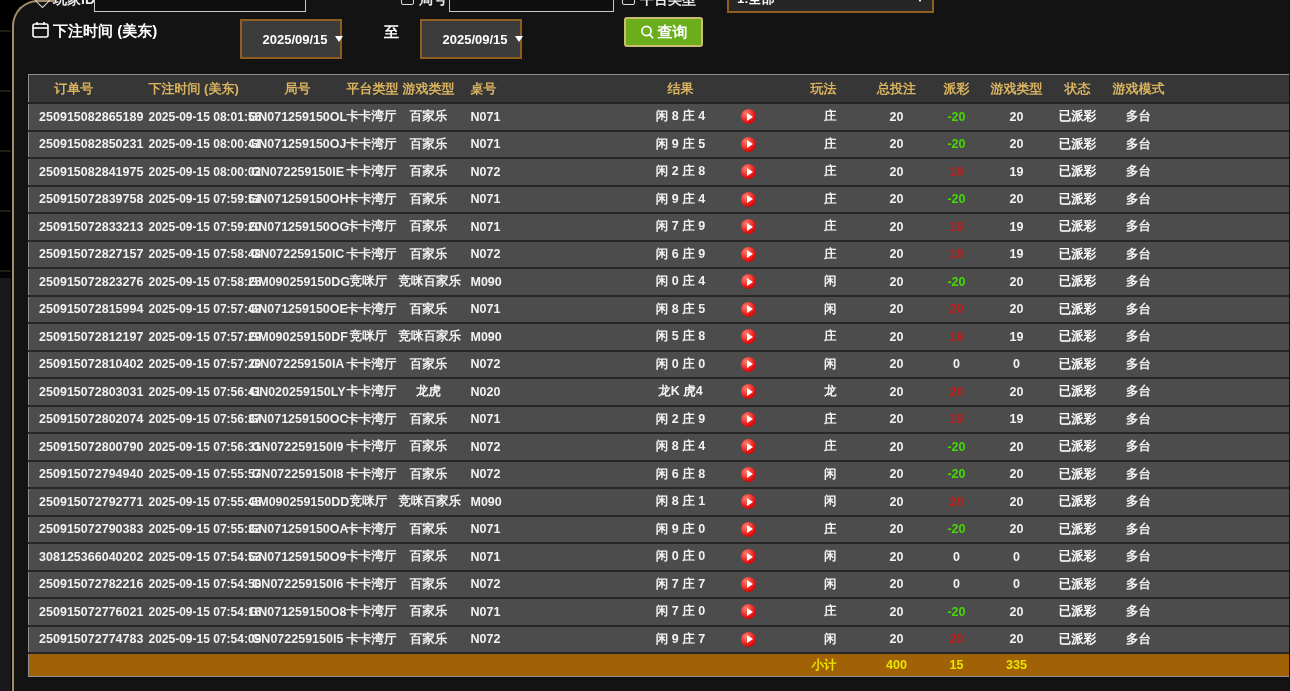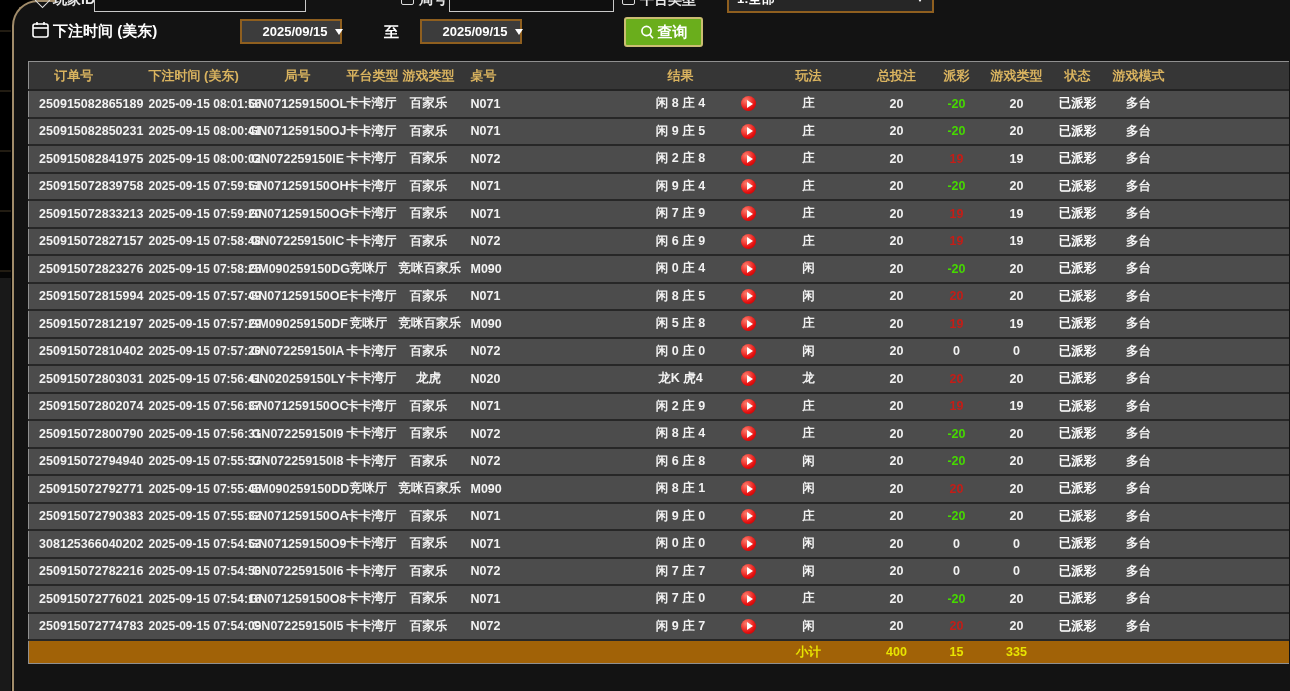--- a/index.html
+++ b/index.html
@@ -21,40 +21,40 @@
   .finput{position:absolute;top:-14px;height:26px;background:#0f0f0f;border:1px solid #c9c9c9;box-sizing:border-box;color:#fff;font-size:13px;padding:0 6px;}
   .diamond{position:absolute;left:37px;top:-5px;width:9px;height:9px;border:1.5px solid #ddd;transform:rotate(45deg);}
   .cardicon{position:absolute;top:-6px;width:13px;height:11px;border:1.5px solid #ddd;border-radius:2px;box-sizing:border-box;}
   .cardicon::after{content:"";position:absolute;left:1px;right:1px;top:2px;height:1.5px;background:#ddd;}
   .psel{position:absolute;left:727px;top:-15px;width:207px;height:28px;background:#262626;border:2px solid #8f5f1f;box-sizing:border-box;color:#fff;font-size:13px;font-weight:bold;display:flex;align-items:center;justify-content:space-between;padding:0 8px;cursor:pointer;}
   .arr-down{width:0;height:0;border-top:6px solid #fff;border-left:4.5px solid transparent;border-right:4.5px solid transparent;}
 
   .row2{position:absolute;left:0;top:13px;right:0;height:48px;}
   .cal{position:absolute;left:32px;top:8px;}
   .btlabel{position:absolute;left:53px;top:9px;font-size:15px;font-weight:bold;color:#fff;white-space:nowrap;}
-  .dsel{position:absolute;top:6px;height:25px;background:#3c3c3c;border:2px solid #8f5f1f;box-sizing:border-box;color:#fff;font-weight:bold;font-size:13px;display:flex;align-items:center;justify-content:center;gap:7px;cursor:pointer;padding-left:23px;}
+  .dsel{position:absolute;top:6px;height:40px;background:#3c3c3c;border:2px solid #8f5f1f;box-sizing:border-box;color:#fff;font-weight:bold;font-size:13px;display:flex;align-items:center;justify-content:center;gap:7px;cursor:pointer;padding-left:23px;}
   .zhi{position:absolute;left:384px;top:10px;font-size:15px;font-weight:bold;color:#fff;}
   .qbtn{position:absolute;left:624px;top:4px;width:79px;height:30px;background:#6aae1c;border:2px solid #cbbd72;border-radius:3px;box-sizing:border-box;color:#fff;font-weight:bold;font-size:15px;display:flex;align-items:center;justify-content:center;gap:3px;cursor:pointer;}
 
   
-  table{position:absolute;left:28px;top:61px;width:1261px;border-collapse:collapse;table-layout:fixed;border:1px solid #909090;border-right:none;padding-left:25px;}
+  table{position:absolute;left:28px;top:74px;width:1261px;border-collapse:collapse;table-layout:fixed;border:1px solid #909090;border-right:none;padding-left:25px;}
   th{height:27px;background:#363636;color:#d9b35f;font-size:13px;font-weight:bold;text-align:center;border-bottom:2px solid #232323;white-space:nowrap;overflow:visible;padding:0;}
   td{height:25.5px;background:#4c4c4c;color:#f2f2f2;font-size:12.5px;font-weight:bold;text-align:center;border-bottom:2px solid #272727;white-space:nowrap;overflow:visible;padding:0;}
   tfoot td{height:22px;background:#a16207;color:#e8e400;}
   tfoot tr:last-child td{border-bottom:none;}
 
   .c-order{text-align:center;padding-left:5px;}
   th.c-order{text-align:center;padding:0 30px 0 0;}
   td.c-time{font-size:12px;padding-right:16px;}
   th.c-time{padding-right:16px;}
   .c-hall{padding-right:8px;}
   .c-game{padding-right:12px;}
   .c-tbl{padding-right:26px;}
   .c-result{padding-left:124px;}
-  .c-play{padding-right:16px;}
+  .c-play{padding-right:16px;text-align:right;}
   .c-total{padding-left:14px;}
 
   td.neg{color:#46d800;}
   td.pos{color:#c41d17;}
   td.zero{color:#f2f2f2;}
   td.paid{color:#ffffff;}
 
   .playbtn{display:inline-block;width:15px;height:15px;border-radius:50%;position:relative;vertical-align:middle;background:radial-gradient(circle at 35% 30%,#ff8070,#e60f0f 62%,#a80000);cursor:pointer;}
   .ptri{position:absolute;left:6px;top:3.5px;width:0;height:0;border-left:6px solid #fff;border-top:4px solid transparent;border-bottom:4px solid transparent;}
 </style>

